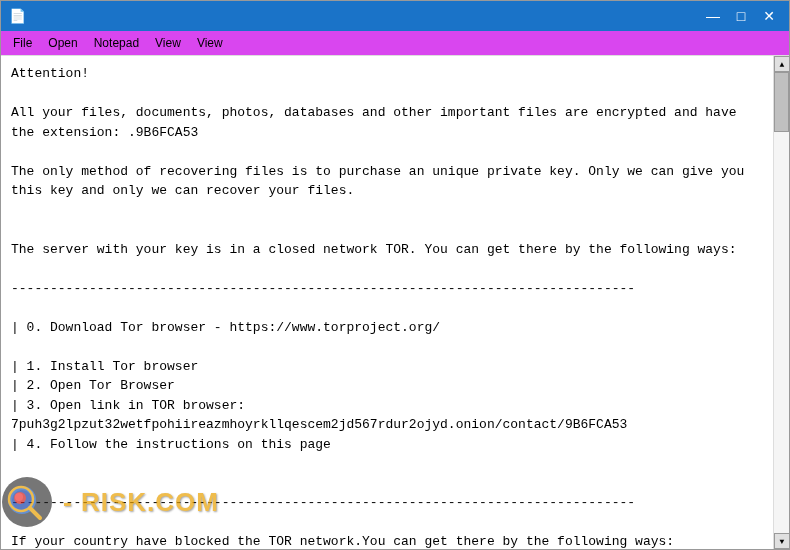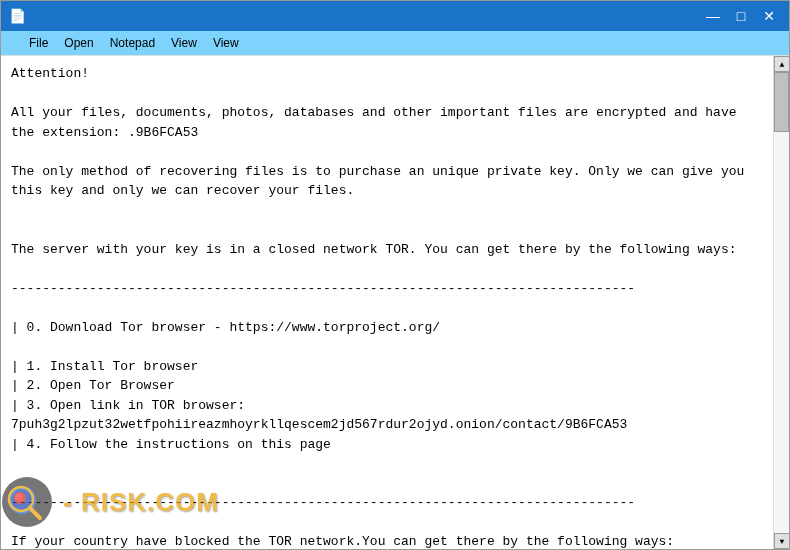--- a/index.html
+++ b/index.html
@@ -65,25 +65,25 @@
       font-size: 14px;
       cursor: pointer;
       display: flex;
       align-items: center;
       justify-content: center;
       font-family: 'Segoe UI', Arial, sans-serif;
       border-radius: 2px;
     }
 
     .menu-bar {
-      background: #7dd3fc;
+      background: #d946ef;
       border-bottom: 1px solid #ddd;
       display: flex;
       gap: 0;
-      padding: 2px 20px;
+      padding: 2px 4px;
       flex-shrink: 0;
       font-family: 'Segoe UI', Arial, sans-serif;
       font-size: 12px;
     }
 
     .menu-item {
       padding: 3px 8px;
       cursor: pointer;
       color: #000;
     }

